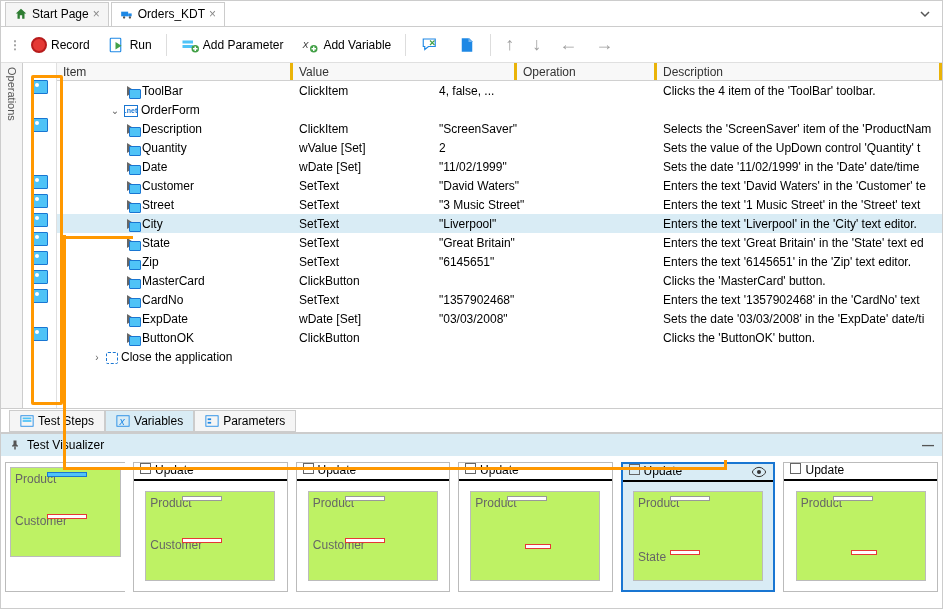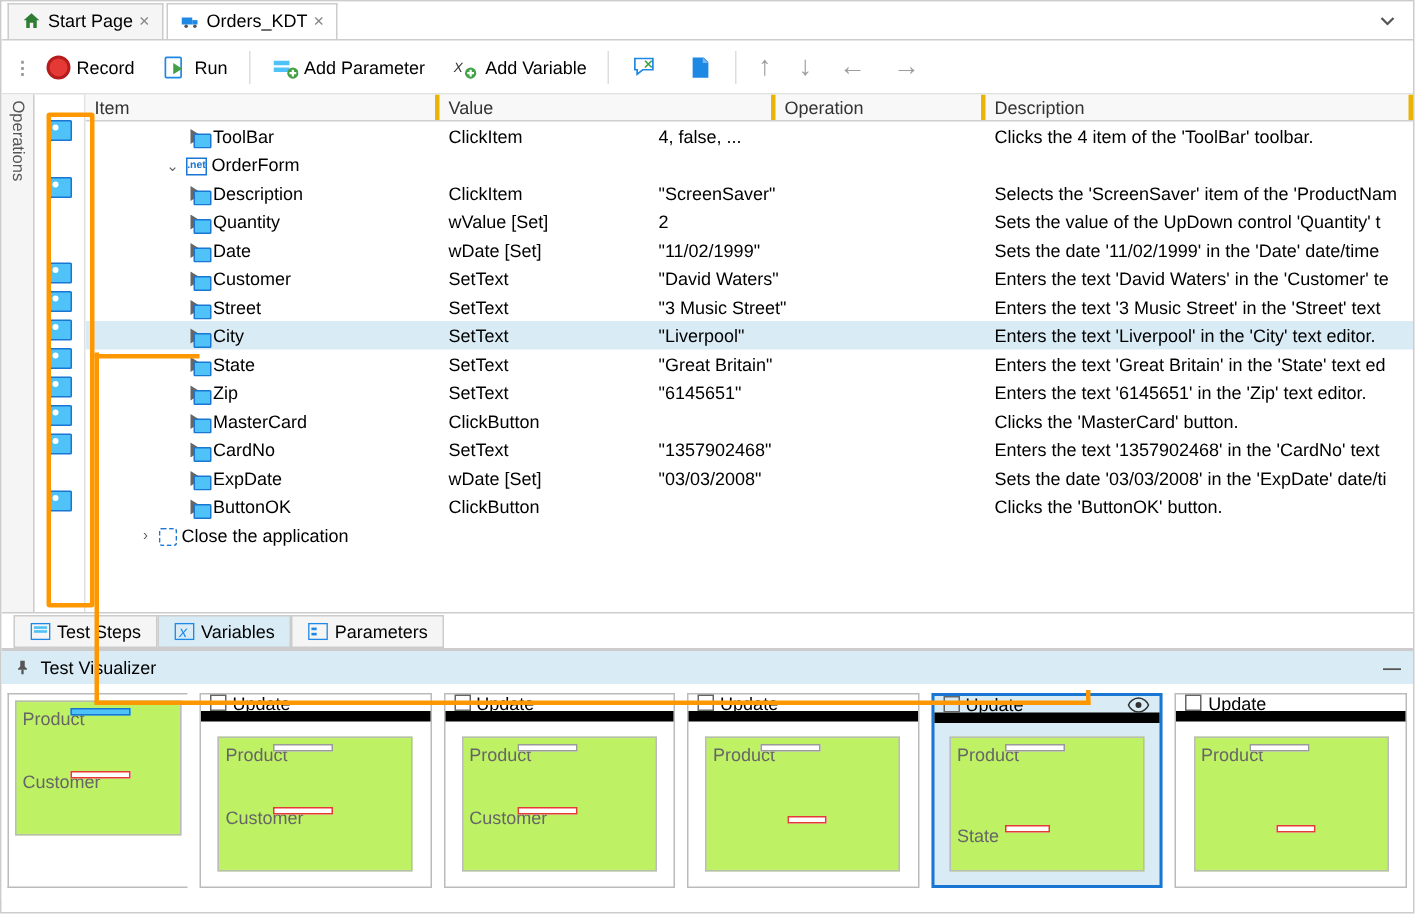--- a/index.html
+++ b/index.html
@@ -57,21 +57,21 @@
 .b-tab.active{background:#d9ecf5}
 .b-tab-ic{width:14px;height:14px}
 .tv-panel{border-top:2px solid #ccc}
 .tv-header{height:22px;background:#d9ecf5;display:flex;align-items:center;padding:0 8px;gap:6px}
 .tv-header .spacer{flex:1}
 .tv-min{color:#555;font-weight:bold}
 .pin-ic{width:12px;height:12px}
 .tv-body{height:144px;background:#fff;padding:6px 4px;display:flex;gap:8px;overflow:hidden}
 .tv-card{width:186px;height:130px;border:1px solid #bbb;display:flex;flex-direction:column}
 .tv-card.selected{border:2px solid #1976d2;background:#d9ecf5}
-.tv-card-head{height:18px;display:flex;align-items:center;padding:0 6px;gap:4px;border-bottom:7px solid #000000}
+.tv-card-head{height:18px;display:flex;padding:0 6px;gap:4px;border-bottom:2px solid #000000}
 .tv-chk{width:11px;height:11px;border:1px solid #666}
 .tv-card-body{flex:1;padding:4px;display:flex;align-items:center;justify-content:center}
 .mini-form{width:130px;height:90px;background:#bef264;border:1px solid #bbb;position:relative;font-size:5px}
 .mf-row{position:absolute;display:flex;gap:2px}
 .mf-lbl{width:30px;color:#666}
 .mf-inp{border:1px solid #999;background:#fff;height:5px}
 .mf-inp.red{border-color:#e53935}
 .mf-inp.blue{background:#4fc3f7;border-color:#1976d2}
 .eye-ic{margin-left:auto;width:16px;height:16px}
 .half-card{width:120px;border-left:1px solid #bbb;border-top:1px solid #bbb;border-bottom:1px solid #bbb;height:130px}
@@ -270,21 +270,21 @@
           <div class="cell c-val">"David Waters"</div>
           <div class="cell c-desc">Enters the text 'David Waters' in the 'Customer' te</div>
         </div>
         <div class="grid-row">
           <div class="cell c-item indent1">
             <span class="leaf-ic"></span>
             <span>Street</span>
           </div>
           <div class="cell c-op">SetText</div>
           <div class="cell c-val">"3 Music Street"</div>
-          <div class="cell c-desc">Enters the text '3 Music Street' in the 'Street' text</div>
+          <div class="cell c-desc">Enters the text '1 Music Street' in the 'Street' text</div>
         </div>
         <div class="grid-row hl">
           <div class="cell c-item indent1">
             <span class="leaf-ic"></span>
             <span>City</span>
           </div>
           <div class="cell c-op">SetText</div>
           <div class="cell c-val">"Liverpool"</div>
           <div class="cell c-desc">Enters the text 'Liverpool' in the 'City' text editor.</div>
         </div>

